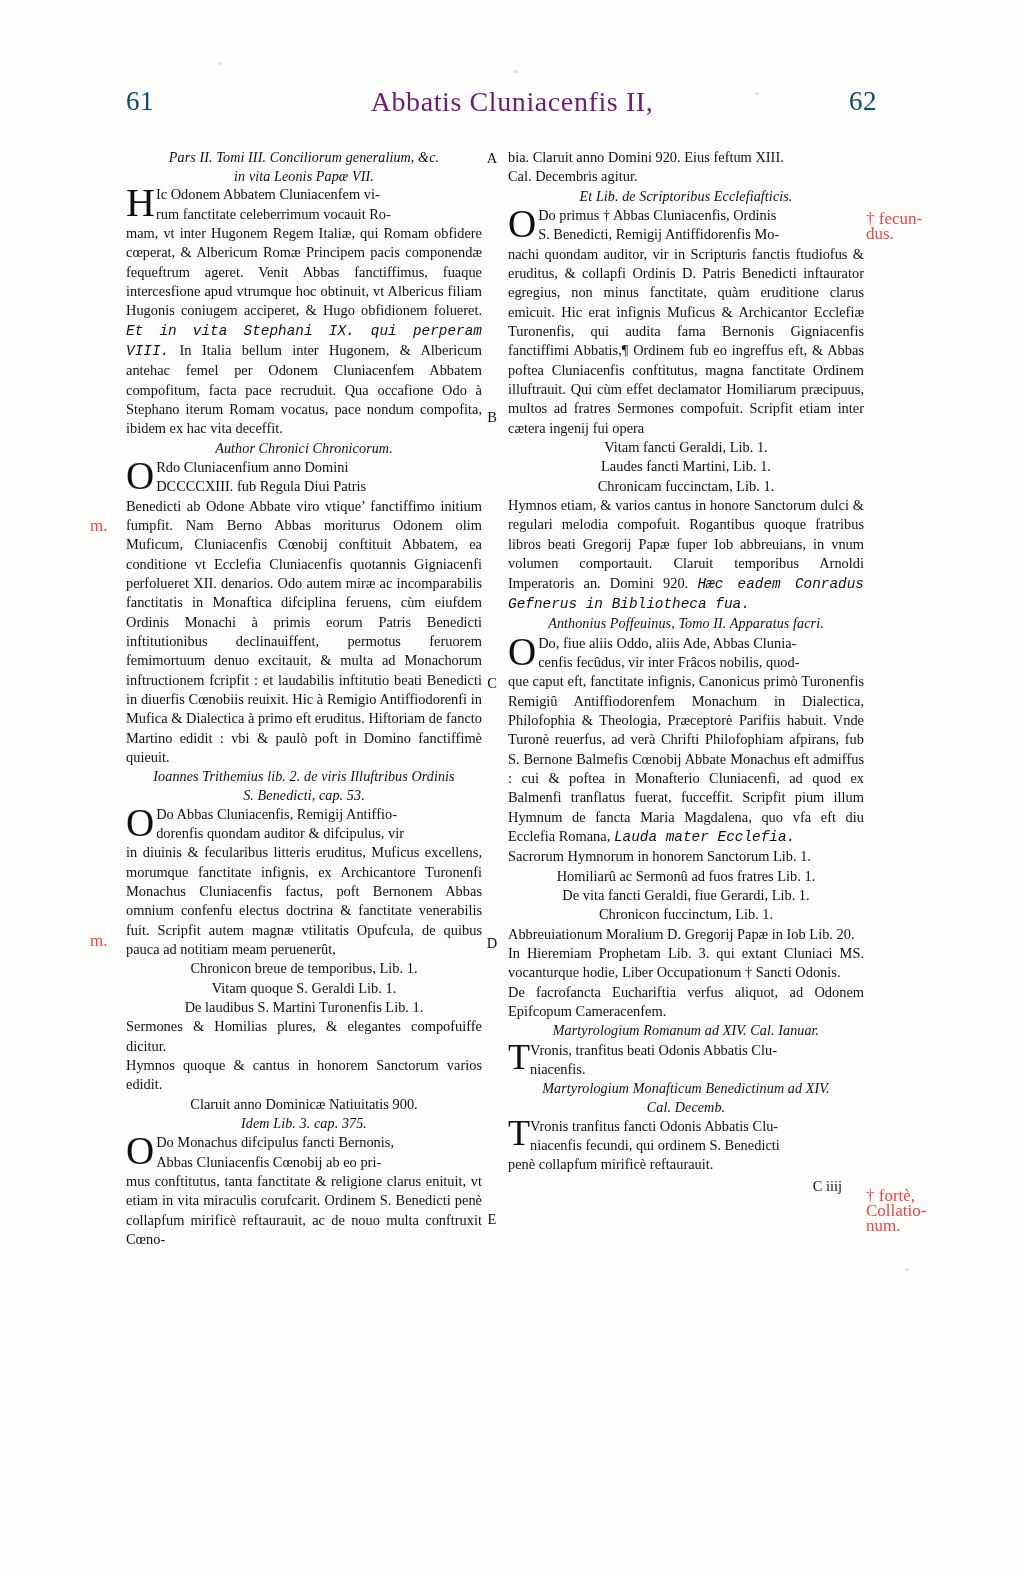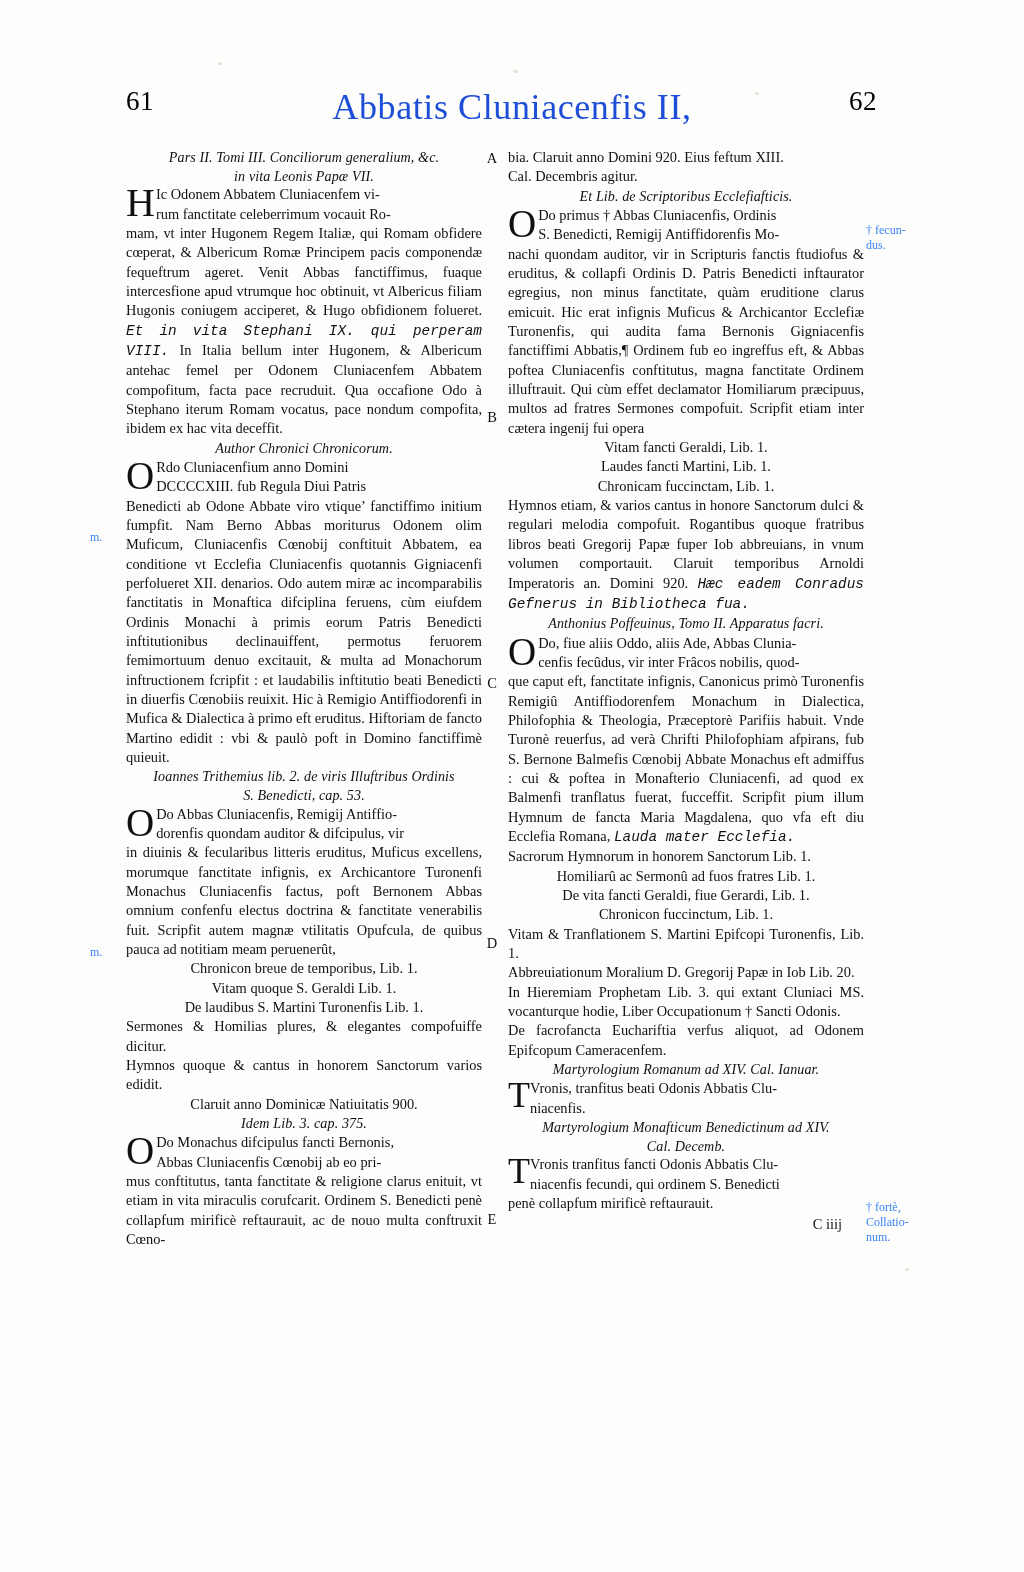--- a/index.html
+++ b/index.html
@@ -24,33 +24,33 @@
     position: absolute;
     left: 0;
     top: 86px;
     width: 1024px;
     height: 40px;
   }
   .folio {
     position: absolute;
     font-size: 27px;
     letter-spacing: 0.5px;
-    color: #000000;
+    color: #0c4a6e;
   }
   .folio-left  { left: 126px;  top: 0px; }
   .folio-right { left: 849px;  top: 0px; }
   #head-title {
     position: absolute;
     left: 0;
     top: 0px;
     width: 1024px;
     text-align: center;
-    font-size: 36px;
+    font-size: 28px;
     letter-spacing: 0.6px;
-    color: #1d4ed8;
+    color: #701a75;
   }
 
   
   .col {
     position: absolute;
     top: 148px;
     width: 356px;
     font-size: 14.4px;
     line-height: 19.35px;
     text-align: justify;
@@ -110,25 +110,24 @@
   }
   .dropcap.letter-H { font-size: 40px; line-height: 33px; margin-right: 1px; }
   .dropcap.letter-O { font-size: 39px; line-height: 34px; margin-right: 2px; }
   .dropcap.letter-T { font-size: 36px; line-height: 31px; margin-right: 0px; }
 
   .hang-2nd { display: block; }
 
   
   .margin-note {
     position: absolute;
-    font-size: 12px;
+    font-size: 17px;
     line-height: 15px;
-    color: #3b82f6;
+    color: #ef4444;
     font-family: "Liberation Serif", "DejaVu Serif", serif;
-    margin-top: 12px;
   }
   .margin-left  { left: 90px; width: 34px; text-align: left; }
   .margin-right { left: 866px; width: 78px; text-align: left; }
 
   
   .col-letter {
     position: absolute;
     left: 482px;
     width: 20px;
     text-align: center;
@@ -246,21 +245,20 @@
     <p class="head-italic sp-above sp-below">Anthonius Poffeuinus, Tomo II. Apparatus facri.</p>
 
     <p class="dropcap-para">
       <span class="dropcap letter-O">O</span><span>Do, fiue aliis Oddo, aliis Ade, Abbas Clunia-</span><span class="hang-2nd">cenfis fecûdus, vir inter Frâcos nobilis, quod-</span><span>que caput eft, fanctitate infignis, Canonicus primò  Turonenfis  Remigiû  Antiffiodorenfem  Monachum in Dialectica, Philofophia &amp; Theologia, Præceptorè Parifiis habuit. Vnde Turonè reuerfus, ad verà Chrifti Philofophiam afpirans, fub S. Bernone  Balmefis  Cœnobij  Abbate  Monachus eft admiffus : cui &amp; poftea in Monafterio Cluniacenfi, ad quod ex Balmenfi tranflatus fuerat, fucceffit.  Scripfit  pium  illum  Hymnum  de  fancta Maria Magdalena, quo vfa eft diu Ecclefia Romana, </span><span class="ital">Lauda mater Ecclefia.</span>
     </p>
 
     <p class="item-just">Sacrorum Hymnorum in honorem Sanctorum Lib. 1.</p>
     <p class="item">Homiliarû ac Sermonû ad fuos fratres Lib. 1.</p>
     <p class="item">De vita fancti Geraldi, fiue Gerardi, Lib. 1.</p>
     <p class="item">Chronicon fuccinctum, Lib. 1.</p>
-    <p class="item-just">Vitam &amp; Tranflationem S. Martini Epifcopi Turonenfis, Lib. 1.</p>
     <p class="item-just">Abbreuiationum Moralium D. Gregorij Papæ in Iob Lib. 20.</p>
     <p class="item-just">In Hieremiam Prophetam Lib. 3. qui extant Cluniaci MS. vocanturque hodie, Liber Occupationum † Sancti Odonis.</p>
     <p class="item-just">De facrofancta Euchariftia verfus aliquot, ad Odonem Epifcopum Cameracenfem.</p>
 
     <p class="head-italic sp-above sp-below">Martyrologium Romanum ad XIV. Cal. Ianuar.</p>
 
     <p class="dropcap-para">
       <span class="dropcap letter-T">T</span><span>Vronis, tranfitus beati Odonis Abbatis Clu-</span><span class="hang-2nd">niacenfis.</span>
     </p>
 

